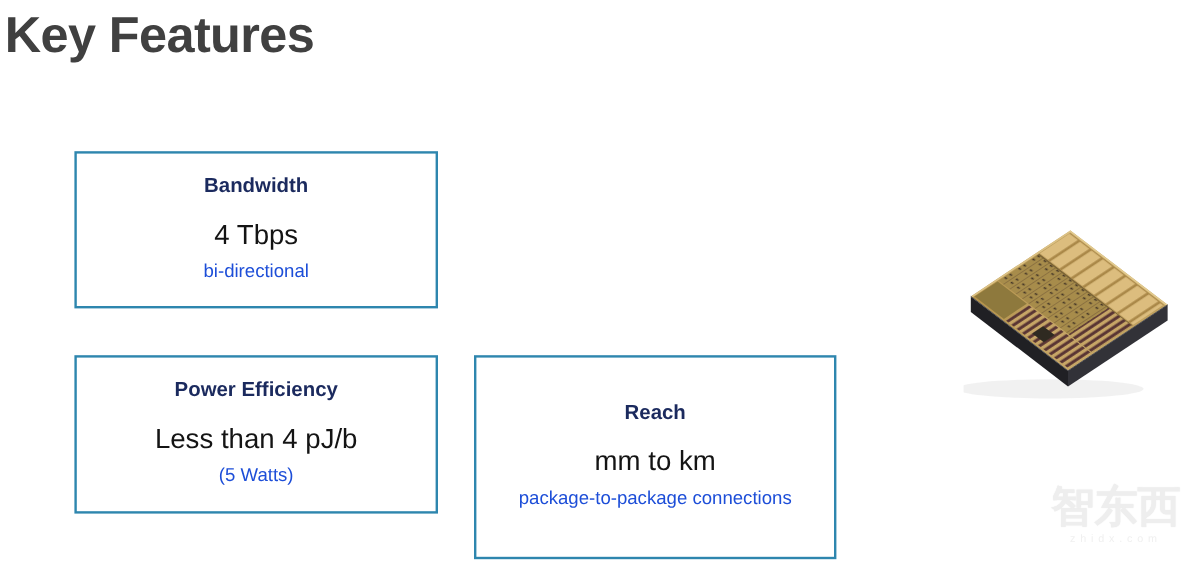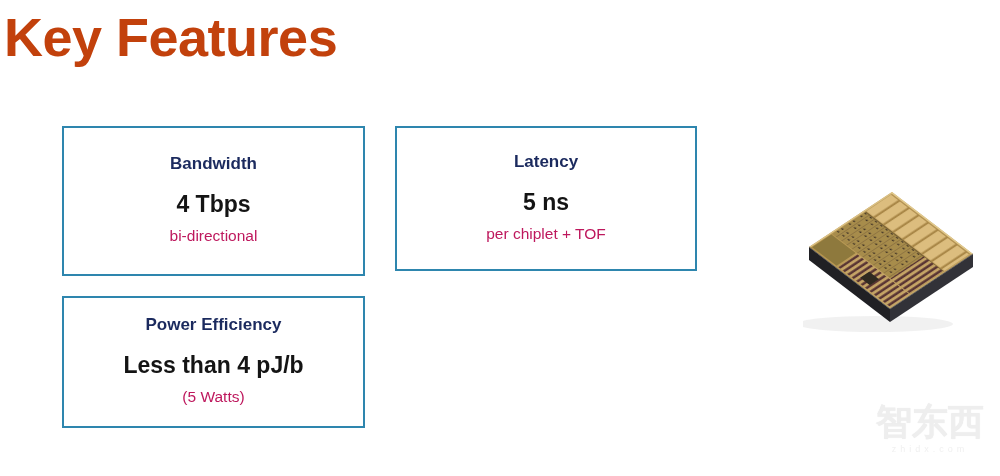--- a/index.html
+++ b/index.html
@@ -13,57 +13,57 @@
     width: 1000px;
     height: 476px;
     background: #ffffff;
     overflow: hidden;
   }
   .page-title {
     position: absolute;
     left: 4px;
     top: 2px;
     margin: 0;
-    font-size: 54px;
+    font-size: 42px;
     font-weight: 700;
     letter-spacing: -0.5px;
-    color: #c2410c;
+    color: #404040;
     line-height: 1.3;
   }
   .feature-box {
     position: absolute;
     border: 2px solid #2e86ae;
     background: #ffffff;
     box-sizing: border-box;
     display: flex;
     flex-direction: column;
     align-items: center;
     justify-content: center;
     text-align: center;
   }
-  .box-1 { left: 62px;  top: 126px; width: 303px; height: 150px; }
+  .box-1 { left: 62px;  top: 126px; width: 303px; height: 131px; }
   .box-2 { left: 395px; top: 126px; width: 302px; height: 145px; }
   .box-3 { left: 62px;  top: 296px; width: 303px; height: 132px; }
   .box-4 { left: 395px; top: 296px; width: 302px; height: 170px; }
   .feature-name {
     font-size: 17px;
     font-weight: 700;
     color: #1b2a5e;
     margin: 0 0 17px 0;
   }
   .feature-value {
     font-size: 23px;
-    font-weight: 700;
+    font-weight: 400;
     color: #141414;
     margin: 0 0 7px 0;
   }
   .feature-detail {
     font-size: 15.5px;
     font-weight: 400;
-    color: #be185d;
+    color: #1d4ed8;
     line-height: 1.45;
     max-width: 240px;
     margin: 0;
   }
   .chip-art {
     position: absolute;
     left: 803px;
     top: 186px;
     width: 186px;
     height: 152px;
@@ -97,32 +97,32 @@
 <div class="slide">
 
   <h1 class="page-title">Key Features</h1>
 
   <div class="feature-box box-1">
     <div class="feature-name">Bandwidth</div>
     <div class="feature-value">4 Tbps</div>
     <div class="feature-detail">bi-directional</div>
   </div>
 
-  <div class="feature-box box-2">
-    <div class="feature-name">Latency</div>
-    <div class="feature-value">5 ns</div>
-    <div class="feature-detail">per chiplet + TOF</div>
-  </div>
 
   <div class="feature-box box-3">
     <div class="feature-name">Power Efficiency</div>
     <div class="feature-value">Less than 4 pJ/b</div>
     <div class="feature-detail">(5 Watts)</div>
   </div>
 
+  <div class="feature-box box-4">
+    <div class="feature-name">Reach</div>
+    <div class="feature-value">mm to km</div>
+    <div class="feature-detail">package-to-package connections</div>
+  </div>
 
   <svg class="chip-art" viewBox="0 0 186 152" aria-hidden="true">
     <defs>
       <linearGradient id="goldTop" x1="0" y1="0" x2="1" y2="1">
         <stop offset="0" stop-color="#b29149"></stop>
         <stop offset="0.5" stop-color="#c6a767"></stop>
         <stop offset="1" stop-color="#bfa05e"></stop>
       </linearGradient>
       <pattern id="fins" width="1" height="0.055" patternUnits="userSpaceOnUse">
         <rect width="1" height="0.055" fill="#c6a566"></rect>

